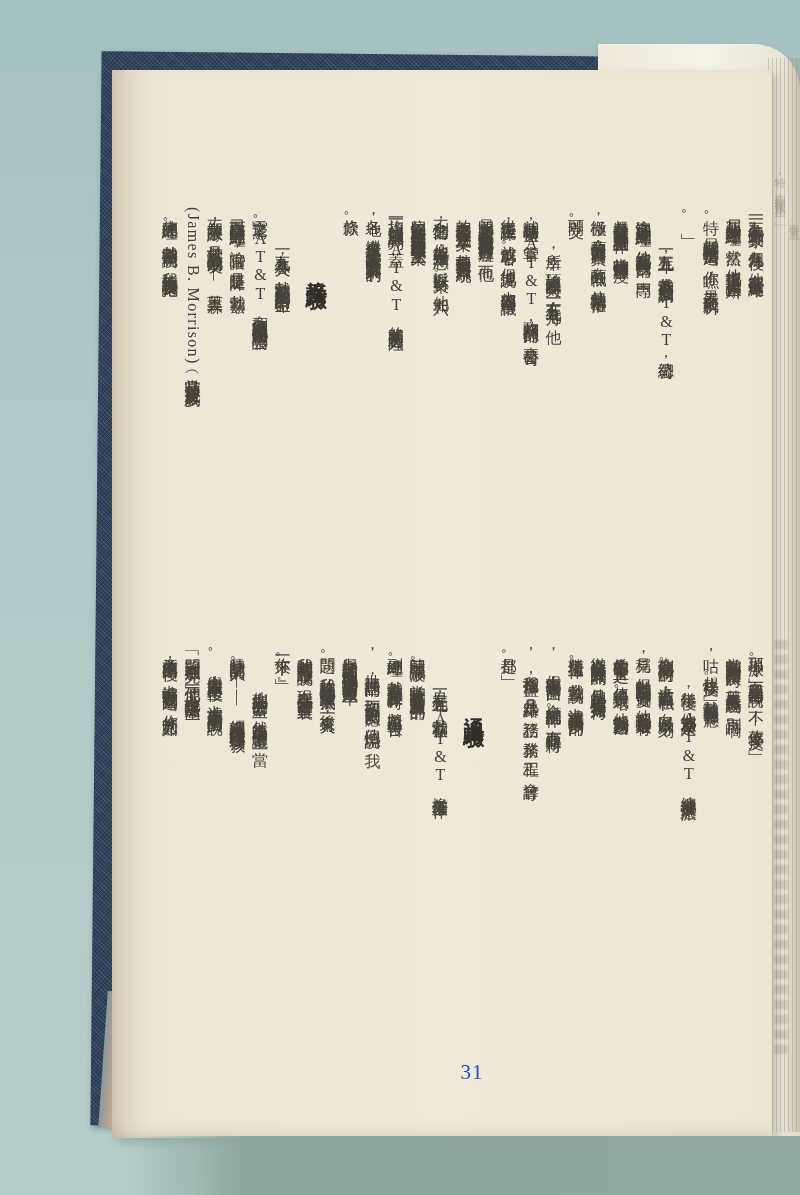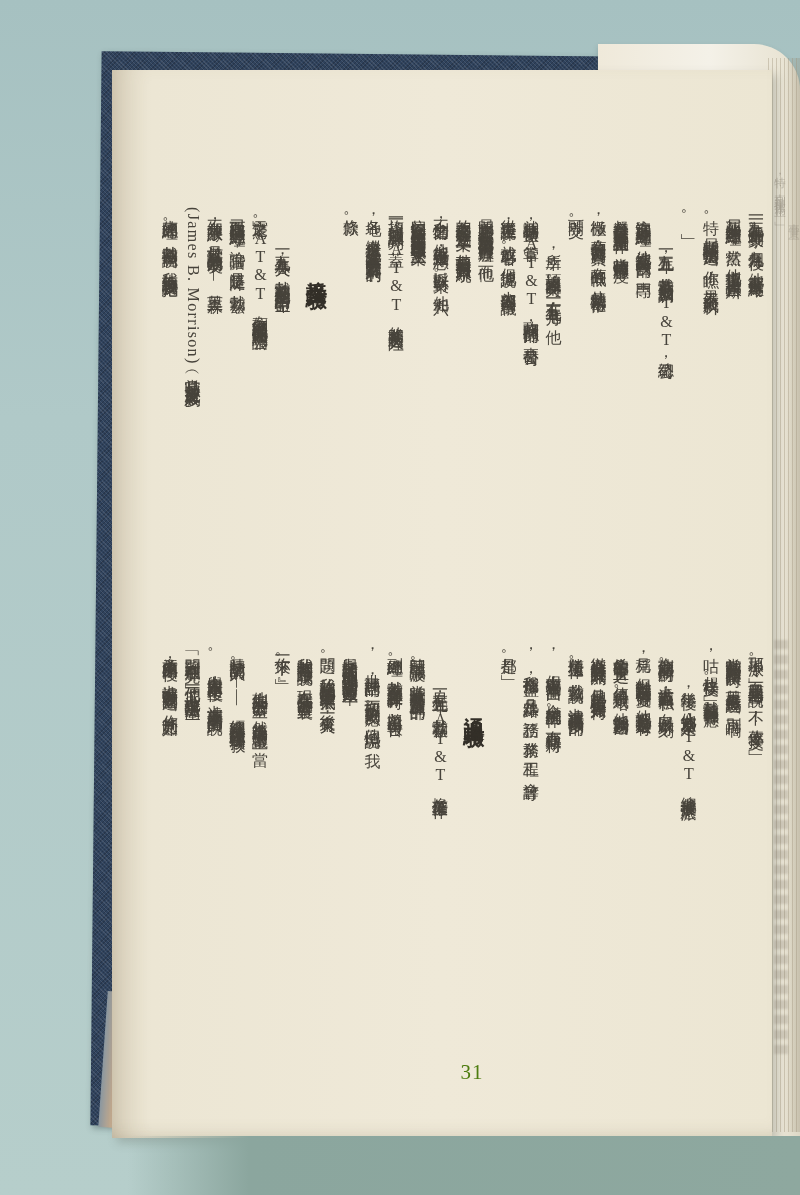--- a/index.html
+++ b/index.html
@@ -65,21 +65,21 @@
   }
   .col.indent{padding-top:34px;height:380px;}
   .col .upright{text-orientation:upright;}
   .heading{
     width:34px;line-height:34px;margin:0 6px;
     padding-top:56px;height:358px;
     font-size:21px;font-weight:bold;letter-spacing:3px;color:#332f28;
   }
   .page-number{
     position:absolute;left:452px;top:1060px;width:40px;
-    font-size:21px;letter-spacing:1px;color:#4d7c0f;text-align:center;
+    font-size:21px;letter-spacing:1px;color:#1d4ed8;text-align:center;
   }
 
   
   .bleed{
     position:absolute;writing-mode:vertical-rl;text-orientation:mixed;
     font-size:11.5px;letter-spacing:2.5px;color:#6b655a;
     opacity:.38;filter:blur(.6px);white-space:nowrap;
   }
   .bleed-1{left:772px;top:168px;height:390px;}
   .bleed-2{left:786px;top:215px;height:300px;opacity:.28;}

